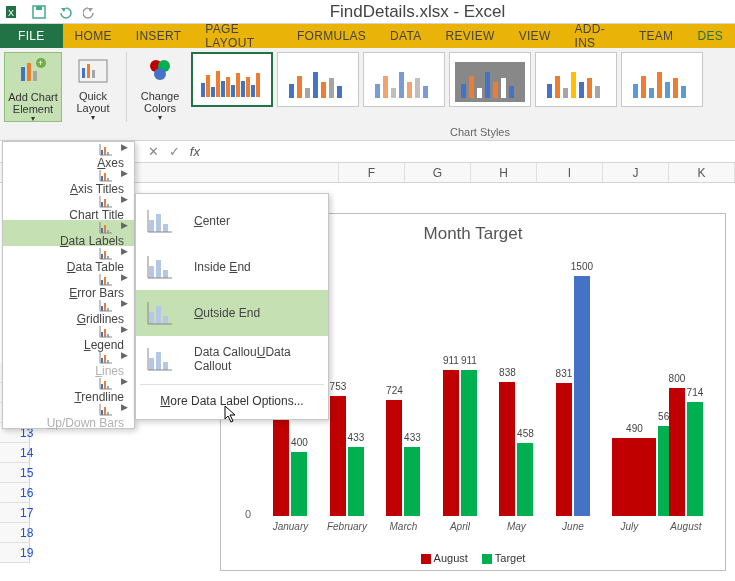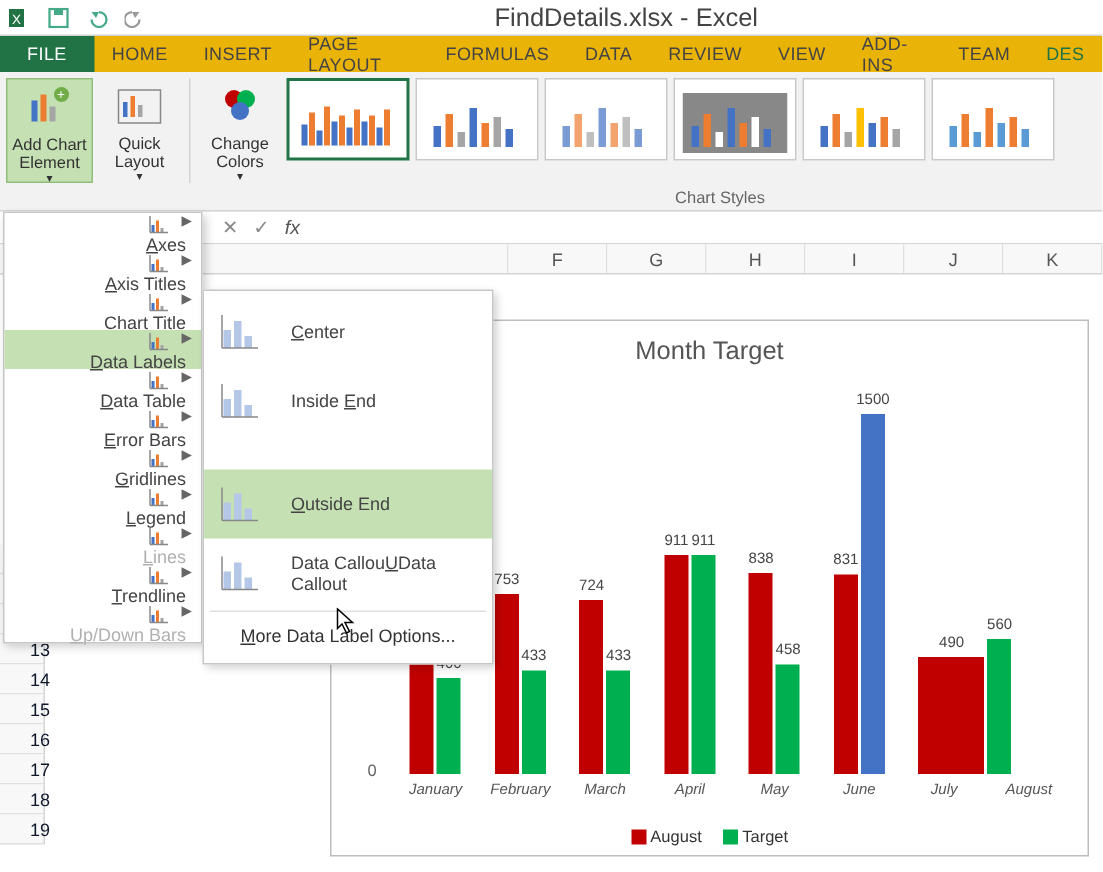--- a/index.html
+++ b/index.html
@@ -24,34 +24,34 @@
   .ribbon .style-thumb { width: 82px; height: 55px; border: 1px solid #c8c8c8; background: #fff; display: flex; align-items: flex-end; justify-content: center; padding: 4px; cursor: pointer; }
   .ribbon .style-thumb.selected { border: 2px solid #217346; }
   .ribbon .group-label { position: absolute; bottom: 2px; font-size: 11px; color: #666; text-align: center; }
 
   .fx-bar { height: 22px; border-bottom: 1px solid #d4d4d4; display: flex; align-items: center; padding-left: 148px; gap: 10px; font-size: 13px; color: #888; }
 
   .sheet { position: relative; height: 418px; background: #fff; }
   .colhdr { height: 20px; border-bottom: 1px solid #d4d4d4; display: flex; }
   .colhdr .ch { border-right: 1px solid #e0e0e0; text-align: center; font-size: 12px; color: #555; line-height: 20px; background: #f8f8f8; }
   .rows { position: absolute; left: 0; top: 20px; width: 30px; }
-  .rows .rh { height: 20px; border-bottom: 1px solid #e0e0e0; border-right: 1px solid #d4d4d4; text-align: center; font-size: 12px; color: #0f172a; line-height: 20px; background: #f8f8f8; padding-left: 20px; }
+  .rows .rh { height: 20px; border-bottom: 1px solid #e0e0e0; border-right: 1px solid #d4d4d4; text-align: center; font-size: 12px; color: #1d4ed8; line-height: 20px; background: #f8f8f8; padding-left: 20px; }
 
   
   .menu1 { position: absolute; left: 2px; top: 141px; width: 133px; background: #fff; border: 1px solid #c6c6c6; box-shadow: 2px 2px 6px rgba(0,0,0,0.2); z-index: 50; }
   .menu1 .mi { height: 26px; display: flex; align-items: flex-end; padding: 0 10px 0 6px; font-size: 12px; color: #444; cursor: pointer; position: relative; white-space: nowrap; flex-direction: column; }
   .menu1 .mi .mico { width: 20px; height: 16px; margin-right: 6px; display: flex; align-items: center; justify-content: center; }
   .menu1 .mi .arrow { position: absolute; right: 6px; font-size: 9px; color: #666; }
   .menu1 .mi.hover { background: #c5e0b3; }
   .menu1 .mi.disabled { color: #b0b0b0; }
 
   .menu2 { position: absolute; left: 135px; top: 193px; width: 194px; background: #fff; border: 1px solid #c6c6c6; box-shadow: 2px 2px 6px rgba(0,0,0,0.2); z-index: 51; padding: 4px 0; }
   .menu2 .mi2 { height: 46px; display: flex; align-items: center; padding: 0 10px; font-size: 12px; color: #444; cursor: pointer; gap: 14px; position: relative; }
   .menu2 .mi2 .mico2 { width: 34px; height: 30px; }
-  .menu2 .mi2.hover { background: #c5e0b3; margin-top: 23px; }
+  .menu2 .mi2.hover { background: #c5e0b3; }
   .menu2 .sep2 { height: 1px; background: #e0e0e0; margin: 2px 4px; }
   .menu2 .more { height: 28px; display: flex; align-items: center; justify-content: center; font-size: 12px; cursor: pointer; }
   .menu2 .u { text-decoration: underline; }
   .cursor { position: absolute; left: 224px; top: 405px; z-index: 60; }
 
   
   .chart-wrap { position: absolute; left: 220px; top: 213px; width: 506px; height: 358px; border: 1px solid #bdbdbd; background: #fff; }
   .chart-title { text-align: center; font-size: 17px; color: #555; padding: 10px 0 6px; }
   .plot { position: absolute; left: 40px; top: 48px; right: 14px; bottom: 54px; }
   .ylabel0 { position: absolute; left: 24px; bottom: 50px; font-size: 11px; color: #666; }
@@ -320,20 +320,28 @@
           </div>
         </div>
         <div class="series-group" style="left: 351.43px;">
           <div class="bar actual" style="height: 78.4px; padding-left: 44px;">
             <div class="dlabel">490</div>
           </div>
           <div class="bar target" style="height: 89.6px;">
             <div class="dlabel">560</div>
           </div>
         </div>
+        <div class="series-group" style="left: 407.93px;">
+          <div class="bar actual" style="height: 128px;">
+            <div class="dlabel">800</div>
+          </div>
+          <div class="bar target" style="height: 114.24px;">
+            <div class="dlabel">714</div>
+          </div>
+        </div>
       </div>
     <div id="xlabels"></div>
     <div class="legend">
       <span><span class="sw" style="background:#c00000;"></span><span>August</span></span>
       <span><span class="sw" style="background:#00b050;"></span><span>Target</span></span>
     </div>
   <div class="xlabel" style="left: 69.43px;">January</div>
       <div class="xlabel" style="left: 125.93px;">February</div>
       <div class="xlabel" style="left: 182.43px;">March</div>
       <div class="xlabel" style="left: 238.93px;">April</div>

